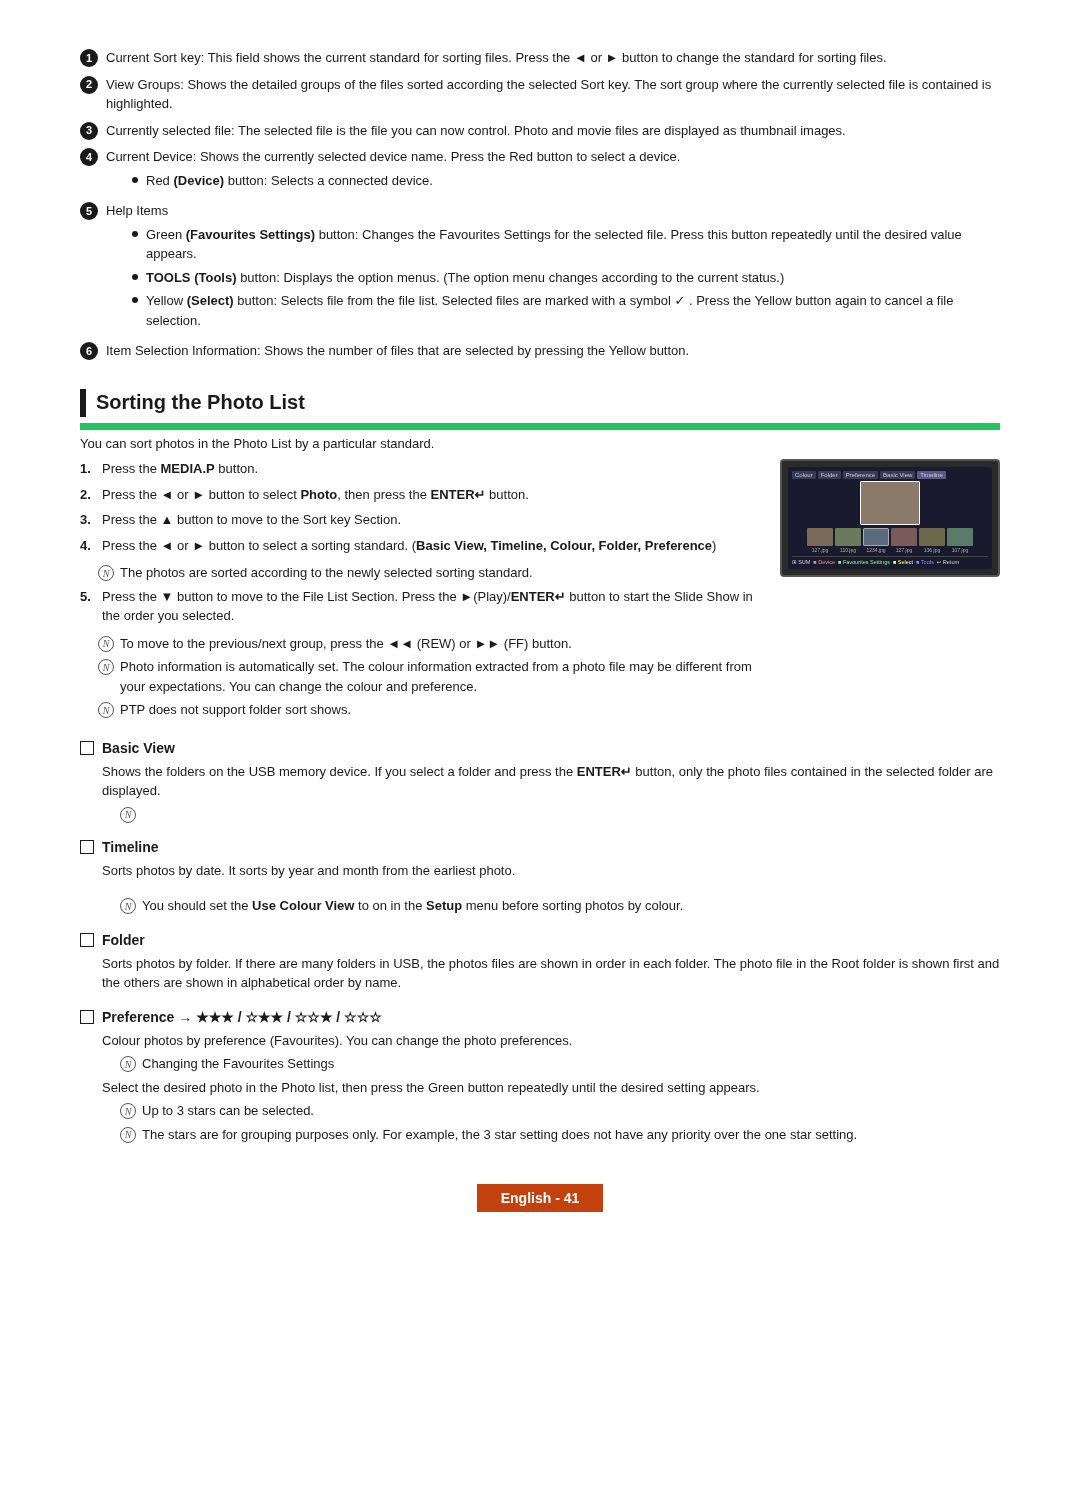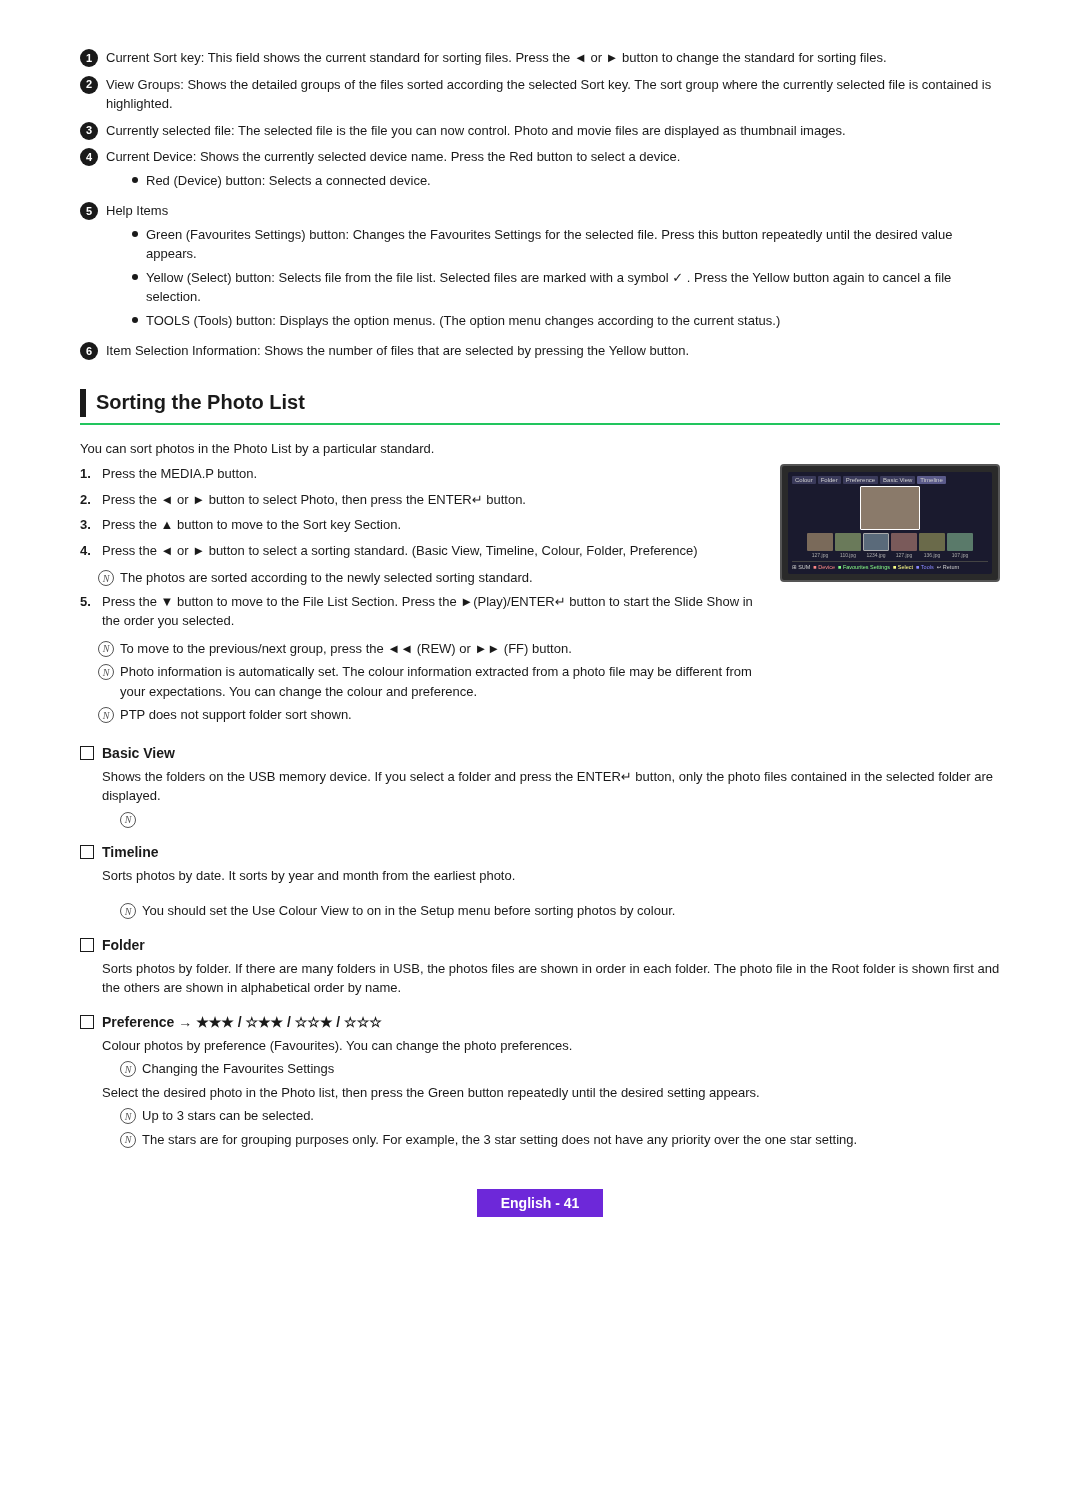--- a/index.html
+++ b/index.html
@@ -60,22 +60,22 @@
       background: #1a1a1a;
       flex-shrink: 0;
       margin-right: 8px;
       margin-top: 6px;
     }
 
     
     .section-heading {
       display: flex;
       align-items: center;
-      border-bottom: 2px solid #22c55e;
-      margin: 28px 0 14px 0;
+      border-bottom: 7px solid #22c55e;
+      margin: 28px 0 4px 0;
       padding-bottom: 6px;
     }
     .section-heading-bar {
       width: 6px;
       height: 28px;
       background: #1a1a1a;
       margin-right: 10px;
       flex-shrink: 0;
     }
     .section-heading-text {
@@ -195,28 +195,28 @@
       line-height: 1.5;
     }
 
     
     .footer {
       display: flex;
       justify-content: center;
       margin-top: 40px;
     }
     .footer-box {
-      background: #6d28d9;
+      background: #c2410c;
       color: #fff;
       padding: 6px 24px;
       font-size: 14px;
       font-weight: bold;
     }
 
-    b { font-weight: normal; text-align: center; }
+    b { font-weight: bold; text-align: center; }
     i { font-style: italic; }
   </style>
 </head>
 <body>
 
 <ul class="numbered-list">
   <li>
     <span class="num-circle">1</span>
     <span class="num-content">Current Sort key: This field shows the current standard for sorting files. Press the ◄ or ► button to change the standard for sorting files.</span>
   </li>
@@ -244,25 +244,25 @@
     <span class="num-circle">5</span>
     <span class="num-content">
       Help Items
       <ul class="bullet-list">
         <li>
           <span class="bullet-dot"></span>
           <span>Green <b>(Favourites Settings)</b> button: Changes the Favourites Settings for the selected file. Press this button repeatedly until the desired value appears.</span>
         </li>
         <li>
           <span class="bullet-dot"></span>
-          <span>Yellow <b>(Select)</b> button: Selects file from the file list. Selected files are marked with a symbol ✓ . Press the Yellow button again to cancel a file selection.</span>
+          <span><b>TOOLS (Tools)</b> button: Displays the option menus. (The option menu changes according to the current status.)</span>
         </li>
         <li>
           <span class="bullet-dot"></span>
-          <span><b>TOOLS (Tools)</b> button: Displays the option menus. (The option menu changes according to the current status.)</span>
+          <span>Yellow <b>(Select)</b> button: Selects file from the file list. Selected files are marked with a symbol ✓ . Press the Yellow button again to cancel a file selection.</span>
         </li>
       </ul>
     </span>
   </li>
   <li>
     <span class="num-circle">6</span>
     <span class="num-content">Item Selection Information: Shows the number of files that are selected by pressing the Yellow button.</span>
   </li>
 </ul>
 
@@ -314,21 +314,21 @@
     <div class="note">
       <span class="note-icon">
           <i>N</i>
         </span>
       <span>Photo information is automatically set. The colour information extracted from a photo file may be different from your expectations. You can change the colour and preference.</span>
     </div>
     <div class="note">
       <span class="note-icon">
           <i>N</i>
         </span>
-      <span>PTP does not support folder sort shown.</span>
+      <span>PTP does not support folder sort shows.</span>
     </div>
   </div>
 
   <div class="right-col">
     <div class="tv-mockup">
       <div class="tv-screen">
 
         <div style="display:flex; gap:2px; margin-bottom:2px;">
           <span class="tv-tab" style="font-size:6px; color:#ccc; padding:1px 3px; background:#3a3a5a;">Colour</span>
           <span class="tv-tab" style="font-size:6px; color:#ccc; padding:1px 3px; background:#3a3a5a;">Folder</span>

